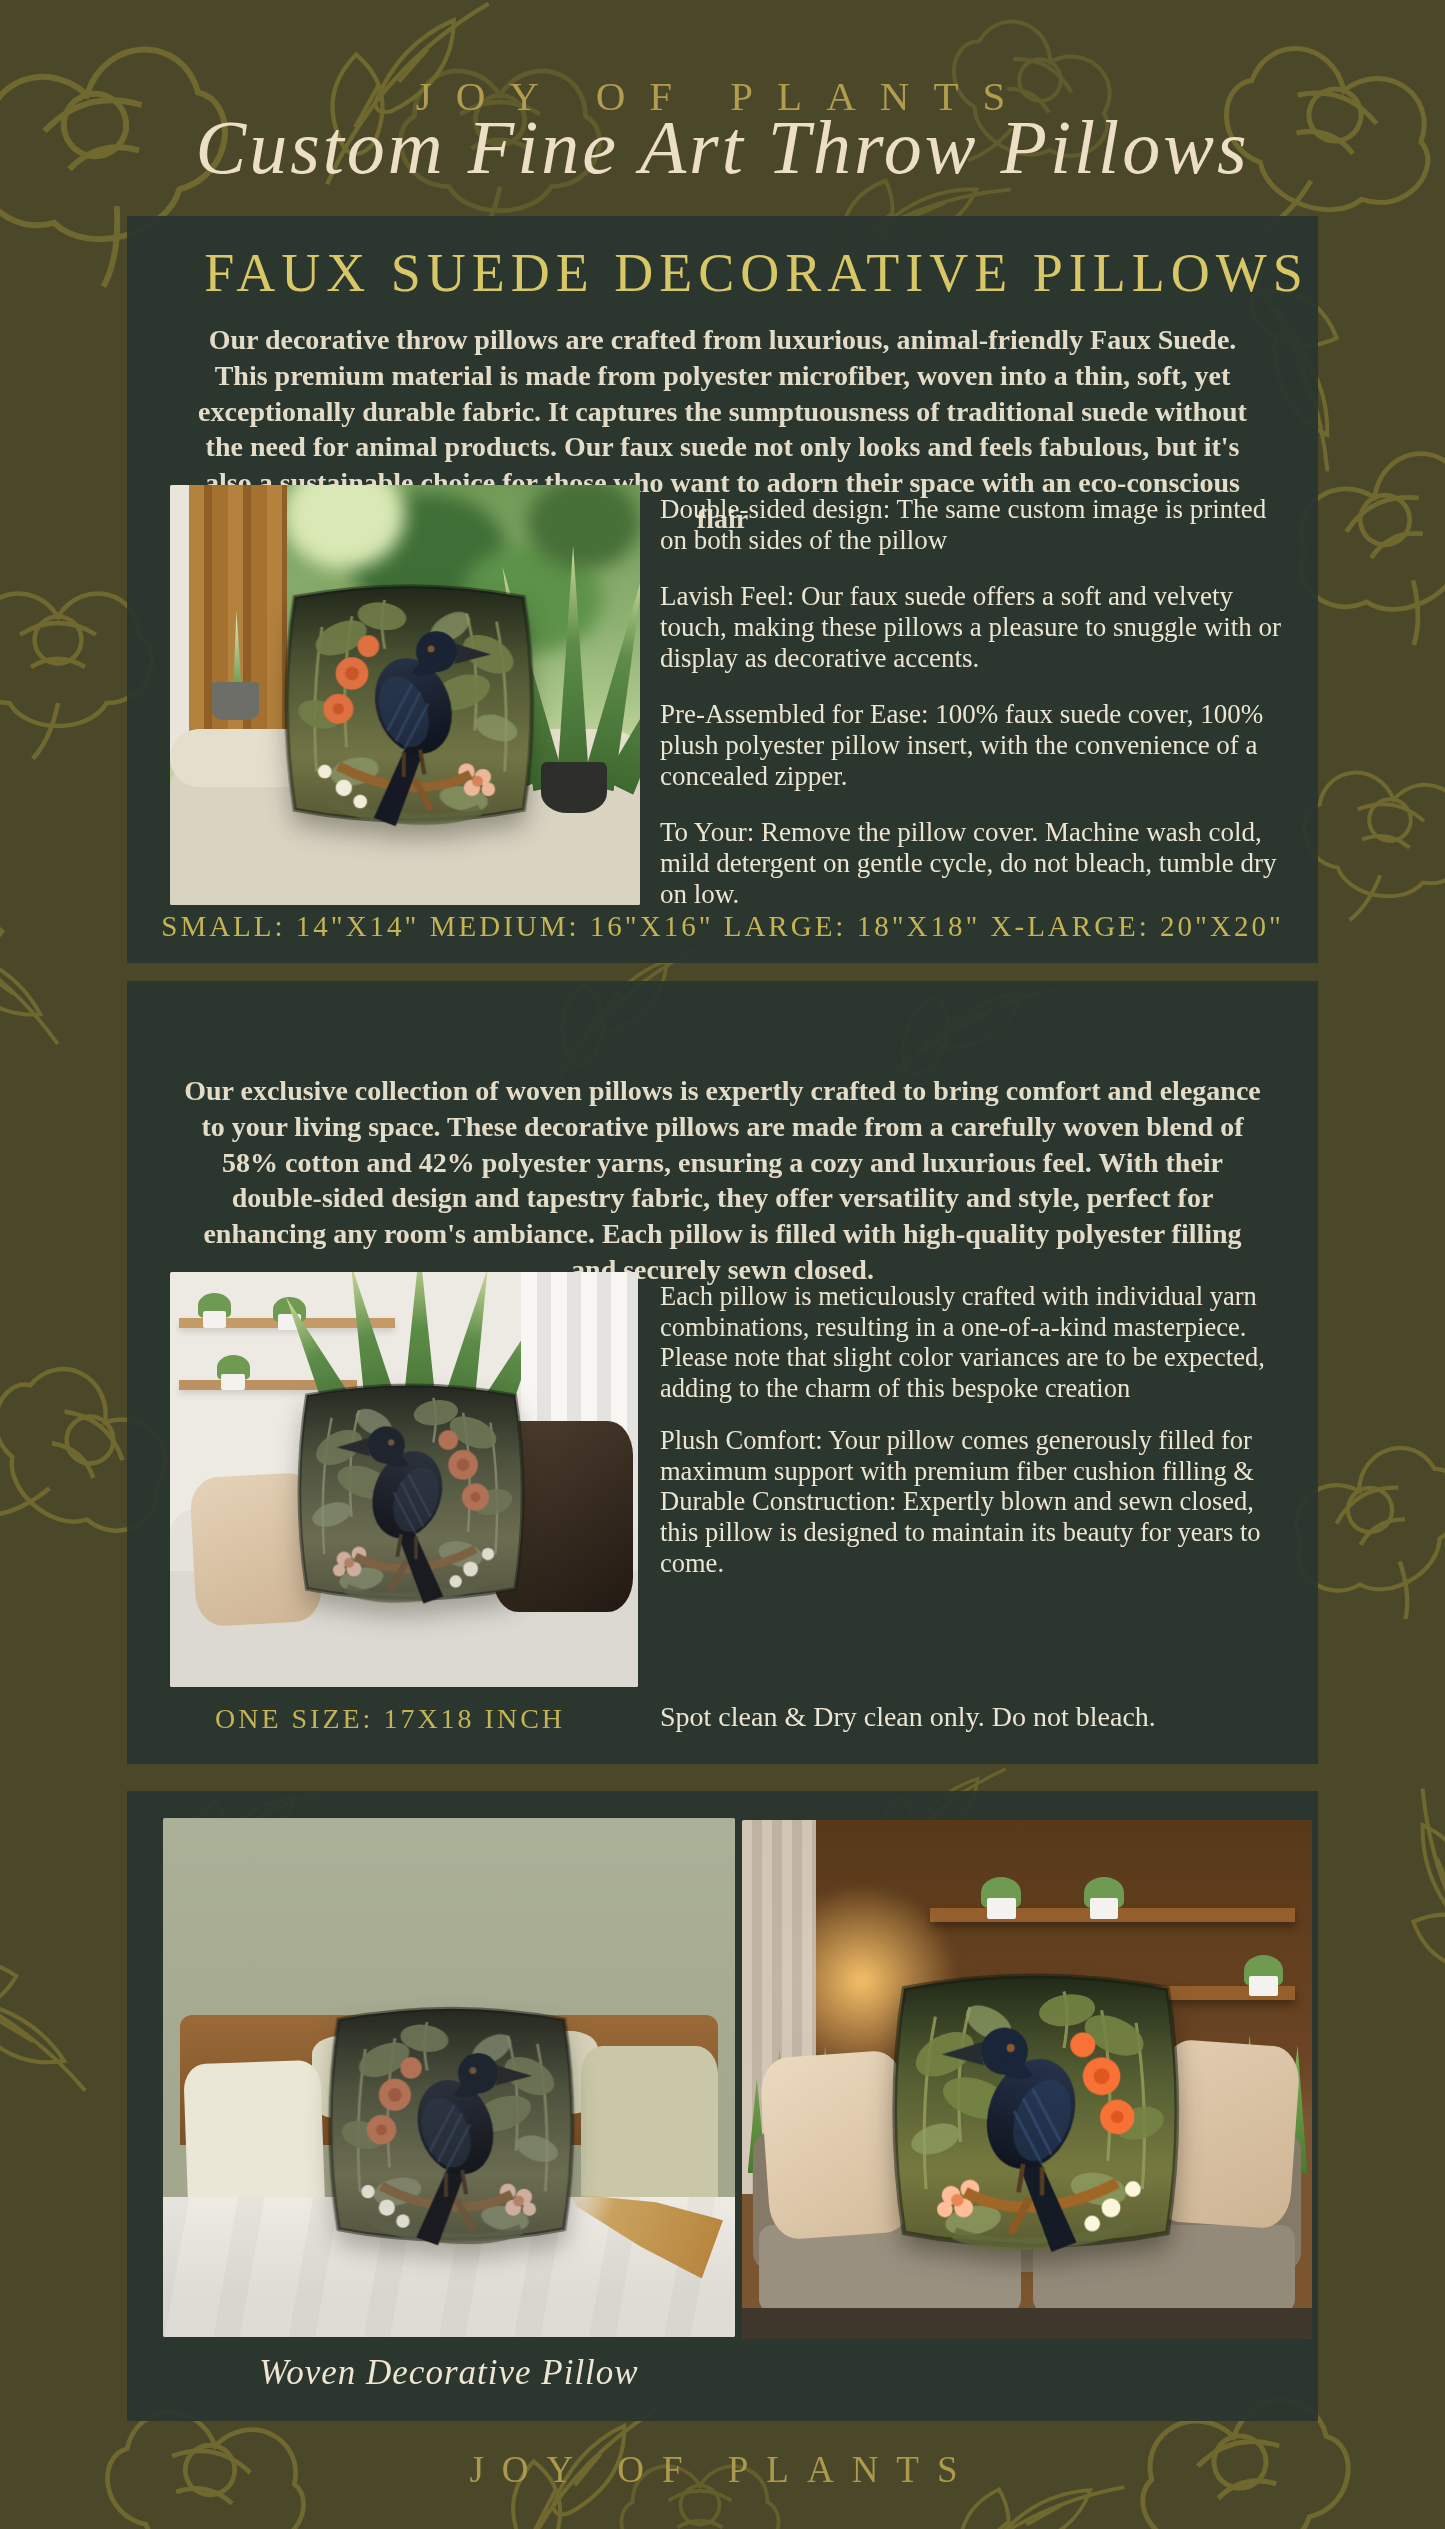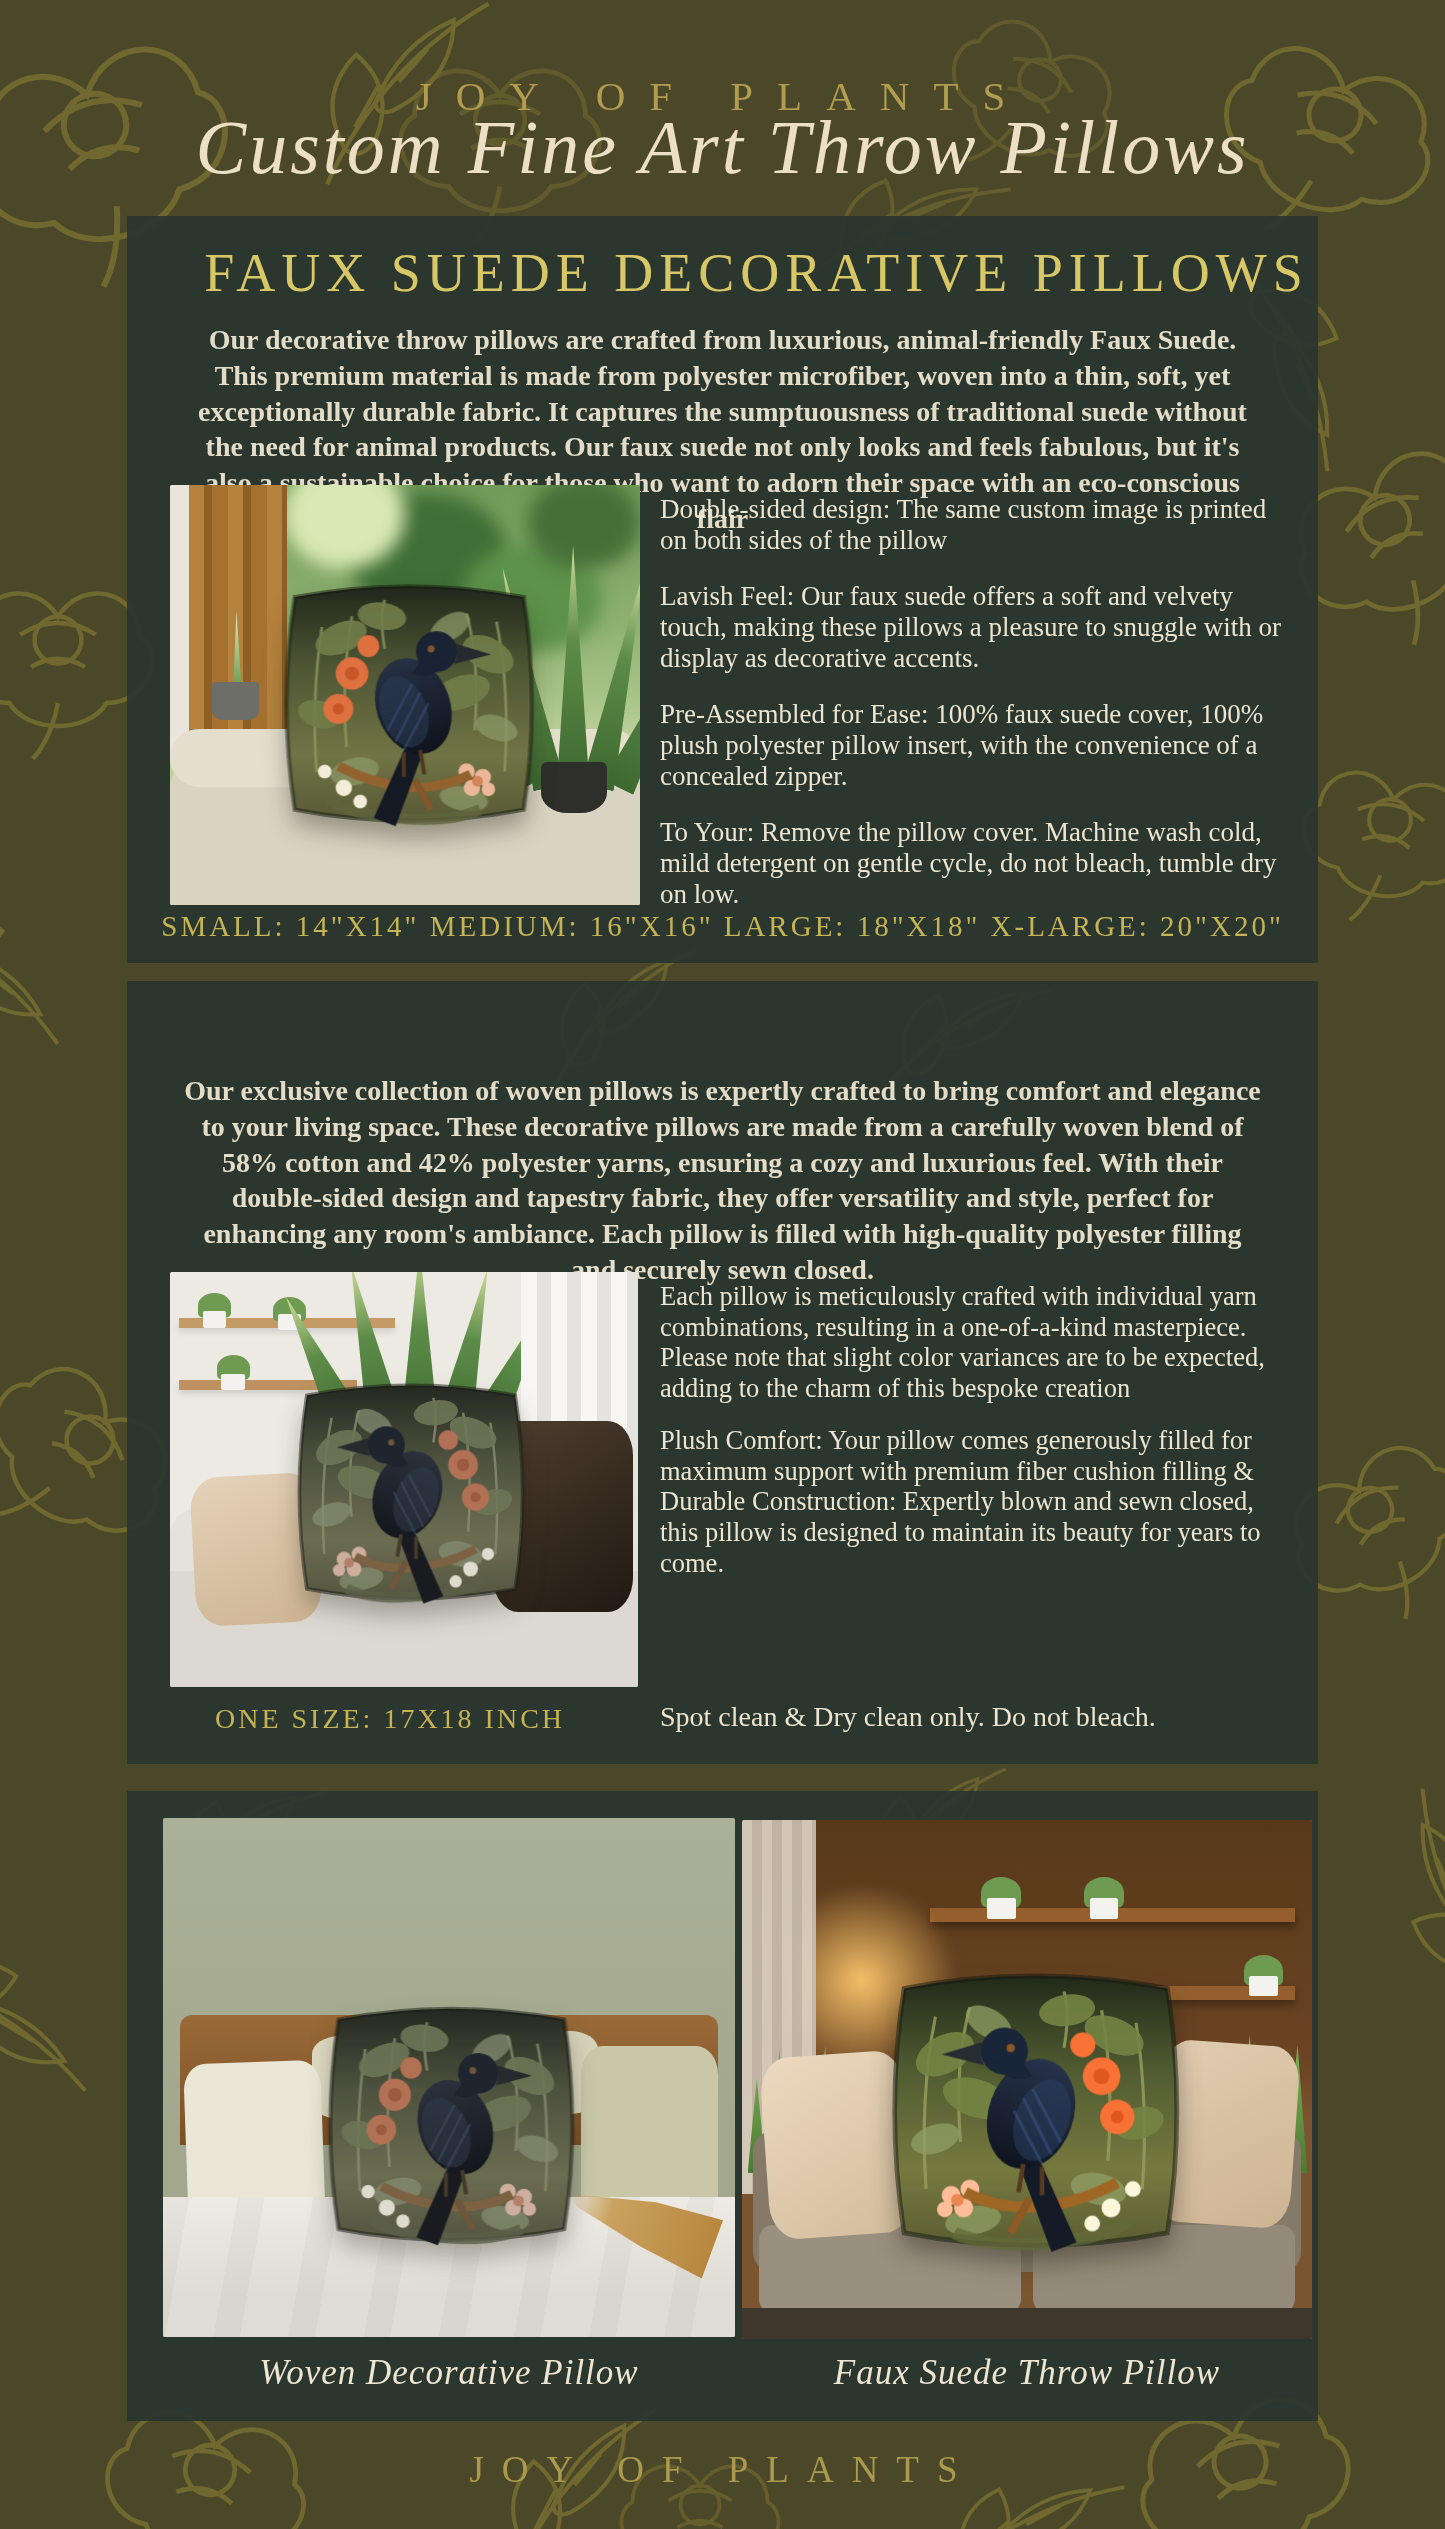--- a/index.html
+++ b/index.html
@@ -370,17 +370,16 @@
       <div class="ph p4-seat2"></div>
       <div class="ph p4-base"></div>
       <div class="ph p4-pl"></div>
       <div class="ph p4-pr"></div>
       <svg class="pillow pw-vivid" style="left:24%;top:21%;width:55%;height:70%;" viewBox="0 0 200 200">
         <use href="#crowPillow"></use>
       </svg>
     </div>
 
     <div class="caption" id="caption-woven">Woven Decorative Pillow</div>
-    <div class="caption" id="caption-faux">Faux Suede Throw Pillow</div>
   </div>
 
   <div class="footer-brand">JOY OF PLANTS</div>
 </div>
 
 </body></html>

